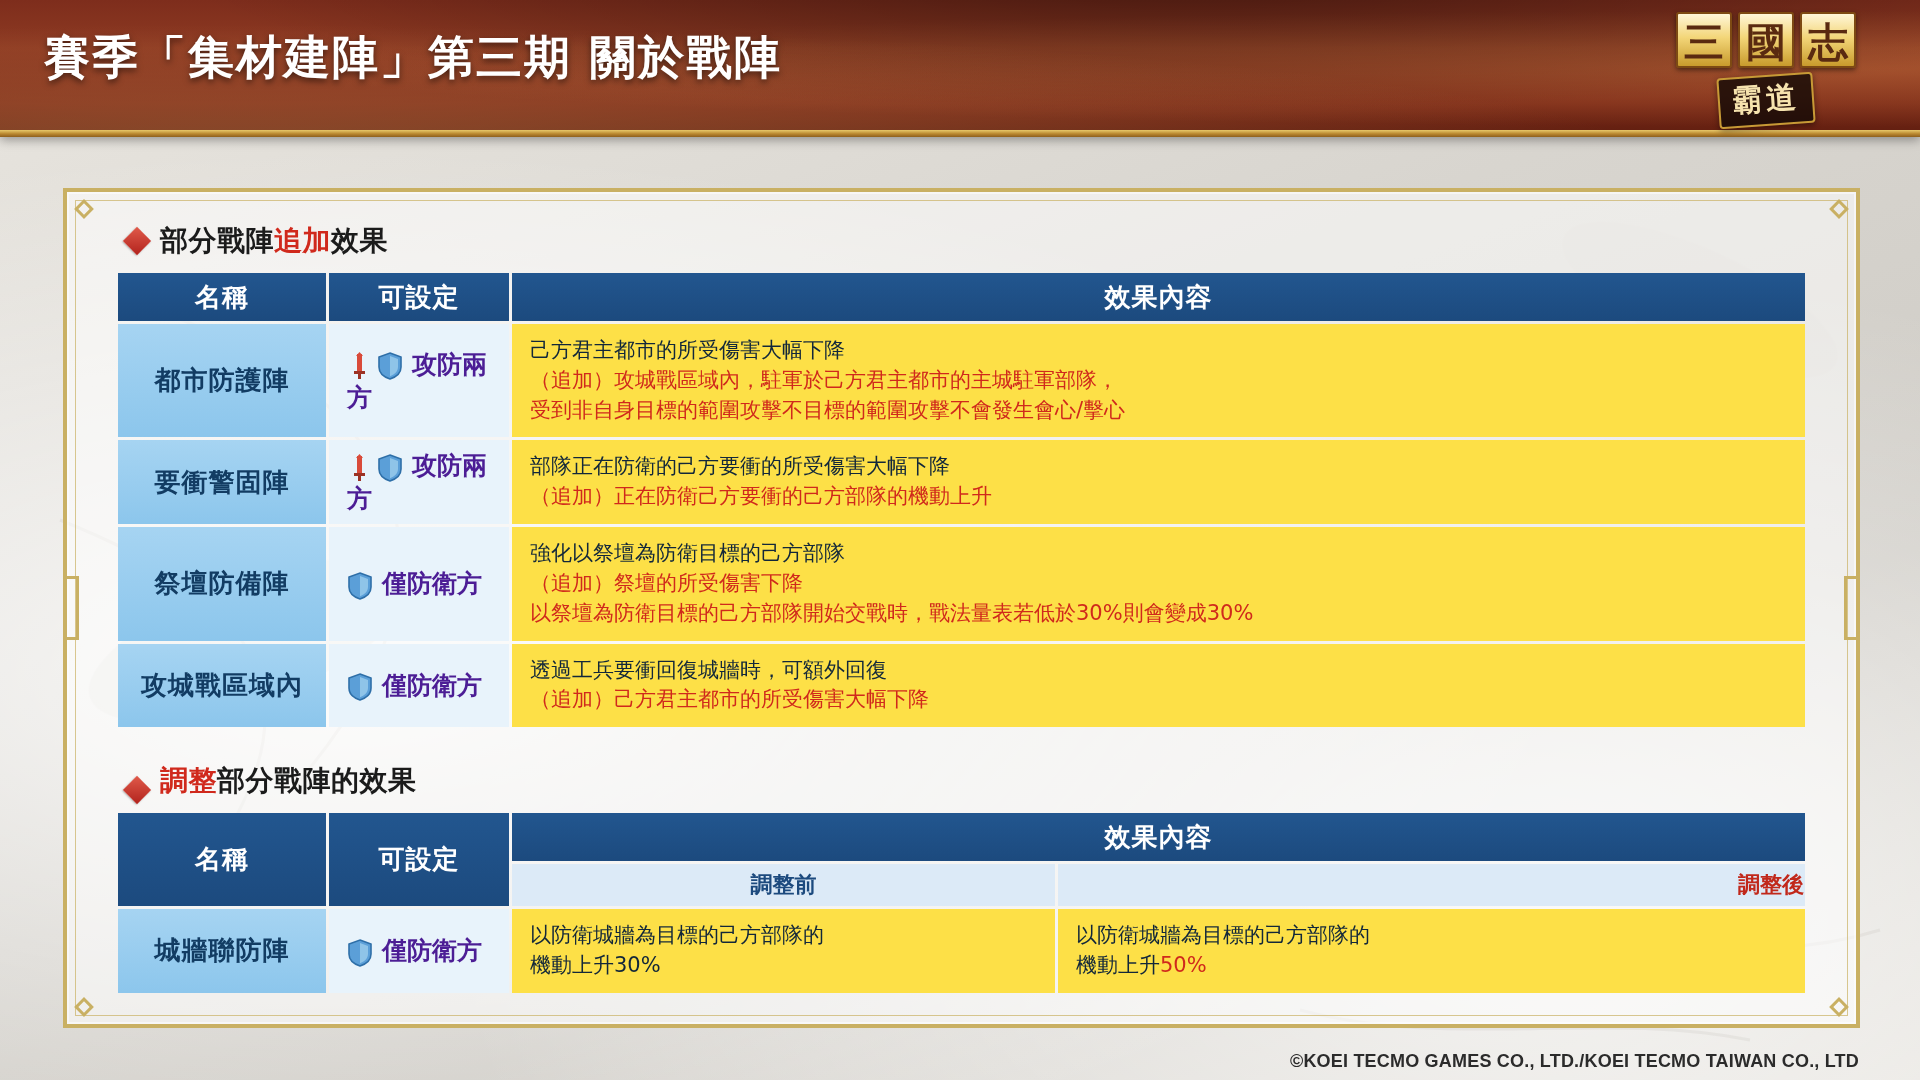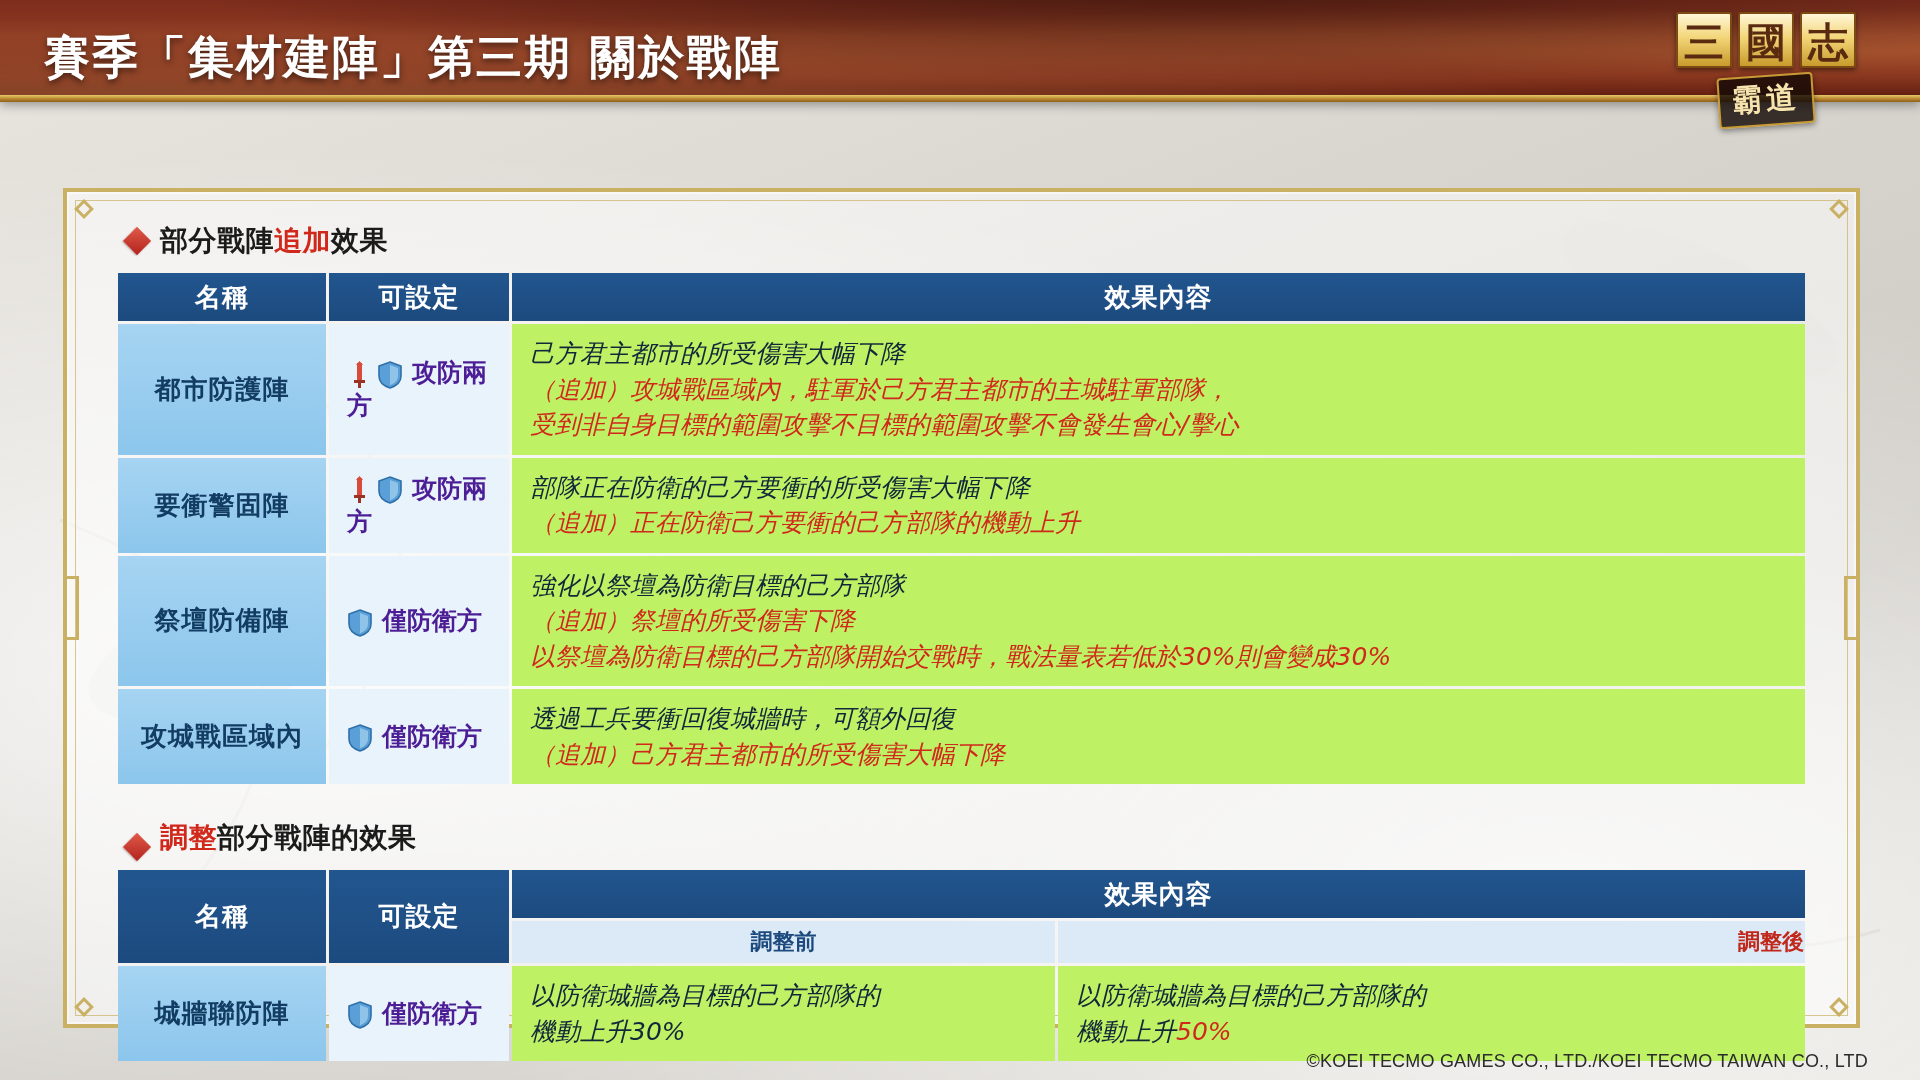--- a/index.html
+++ b/index.html
@@ -20,21 +20,21 @@
       radial-gradient(ellipse at 80% 85%, rgba(255,255,255,0.7) 0%, rgba(255,255,255,0) 50%),
       linear-gradient(160deg, #e9e6e0 0%, #d8d5cf 40%, #cfccc6 70%, #e3e0da 100%);
   }
   .bg-strokes {
     position: absolute; inset: 0;
     opacity: .5;
   }
 
   
   .header {
-    position: absolute; top: 0; left: 0; width: 1920px; height: 102px;
+    position: absolute; top: 0; left: 0; width: 1920px; height: 137px;
     background:
       linear-gradient(180deg, #7e2d1c 0%, #8d3a22 35%, #7b2a18 75%, #5e1d0f 100%);
     box-shadow: 0 3px 10px rgba(0,0,0,.35);
     overflow: hidden;
   }
   .header::after {
     content:"";
     position:absolute; left:0; right:0; bottom:0; height:7px;
     background: linear-gradient(180deg,#e8c96a 0%, #b9872f 55%, #8e5f1d 100%);
   }
@@ -171,38 +171,37 @@
     color: #4c1d95; font-size: 25px; font-weight: bold;
     padding-left: 18px;
     font-family: Liberation Sans, sans-serif;
   }
   .c-set .badges { display:inline-flex; align-items:center; gap:4px; margin-right: 9px; vertical-align: middle;}
   .ico {
     width: 26px; height: 28px; display:inline-block; position: relative;
   }
   .ico svg { display:block; }
   .c-eff {
-    background: #bef264;
+    background: #fde047;
     padding: 12px 16px 12px 18px;
-    font-size: 25px; line-height: 1.42; color: #12273a;
+    font-size: 21px; line-height: 1.42; color: #12273a;
     font-family: "DejaVu Sans", sans-serif;
-    font-style: italic;
   }
   .c-eff .red { color: #d0291c; }
   .c-eff .line { white-space: nowrap; }
   .sub-head {
     background: #dceaf7; color: #1c4a7e;
     font-size: 22px; font-weight: bold; text-align:center; height: 42px;
     font-family: "DejaVu Sans", sans-serif;
   }
   .sub-head.right { color: #c1281b; text-align: right; }
 
   .copyright {
-    position: absolute; right: 52px; bottom: 8px;
-    font-size: 18px; font-weight: normal; color: #2b2b2b;
+    position: absolute; right: 61px; bottom: 8px;
+    font-size: 18px; font-weight: bold; color: #2b2b2b;
     letter-spacing: .2px;
     font-family: "Liberation Sans", sans-serif;
   }
 </style>
 </head>
 <body>
 
 <div class="bg"></div>
 <svg class="bg-strokes" width="1920" height="1080">
   <g fill="none" stroke="#b9b4ab" stroke-width="3" opacity="0.35">

